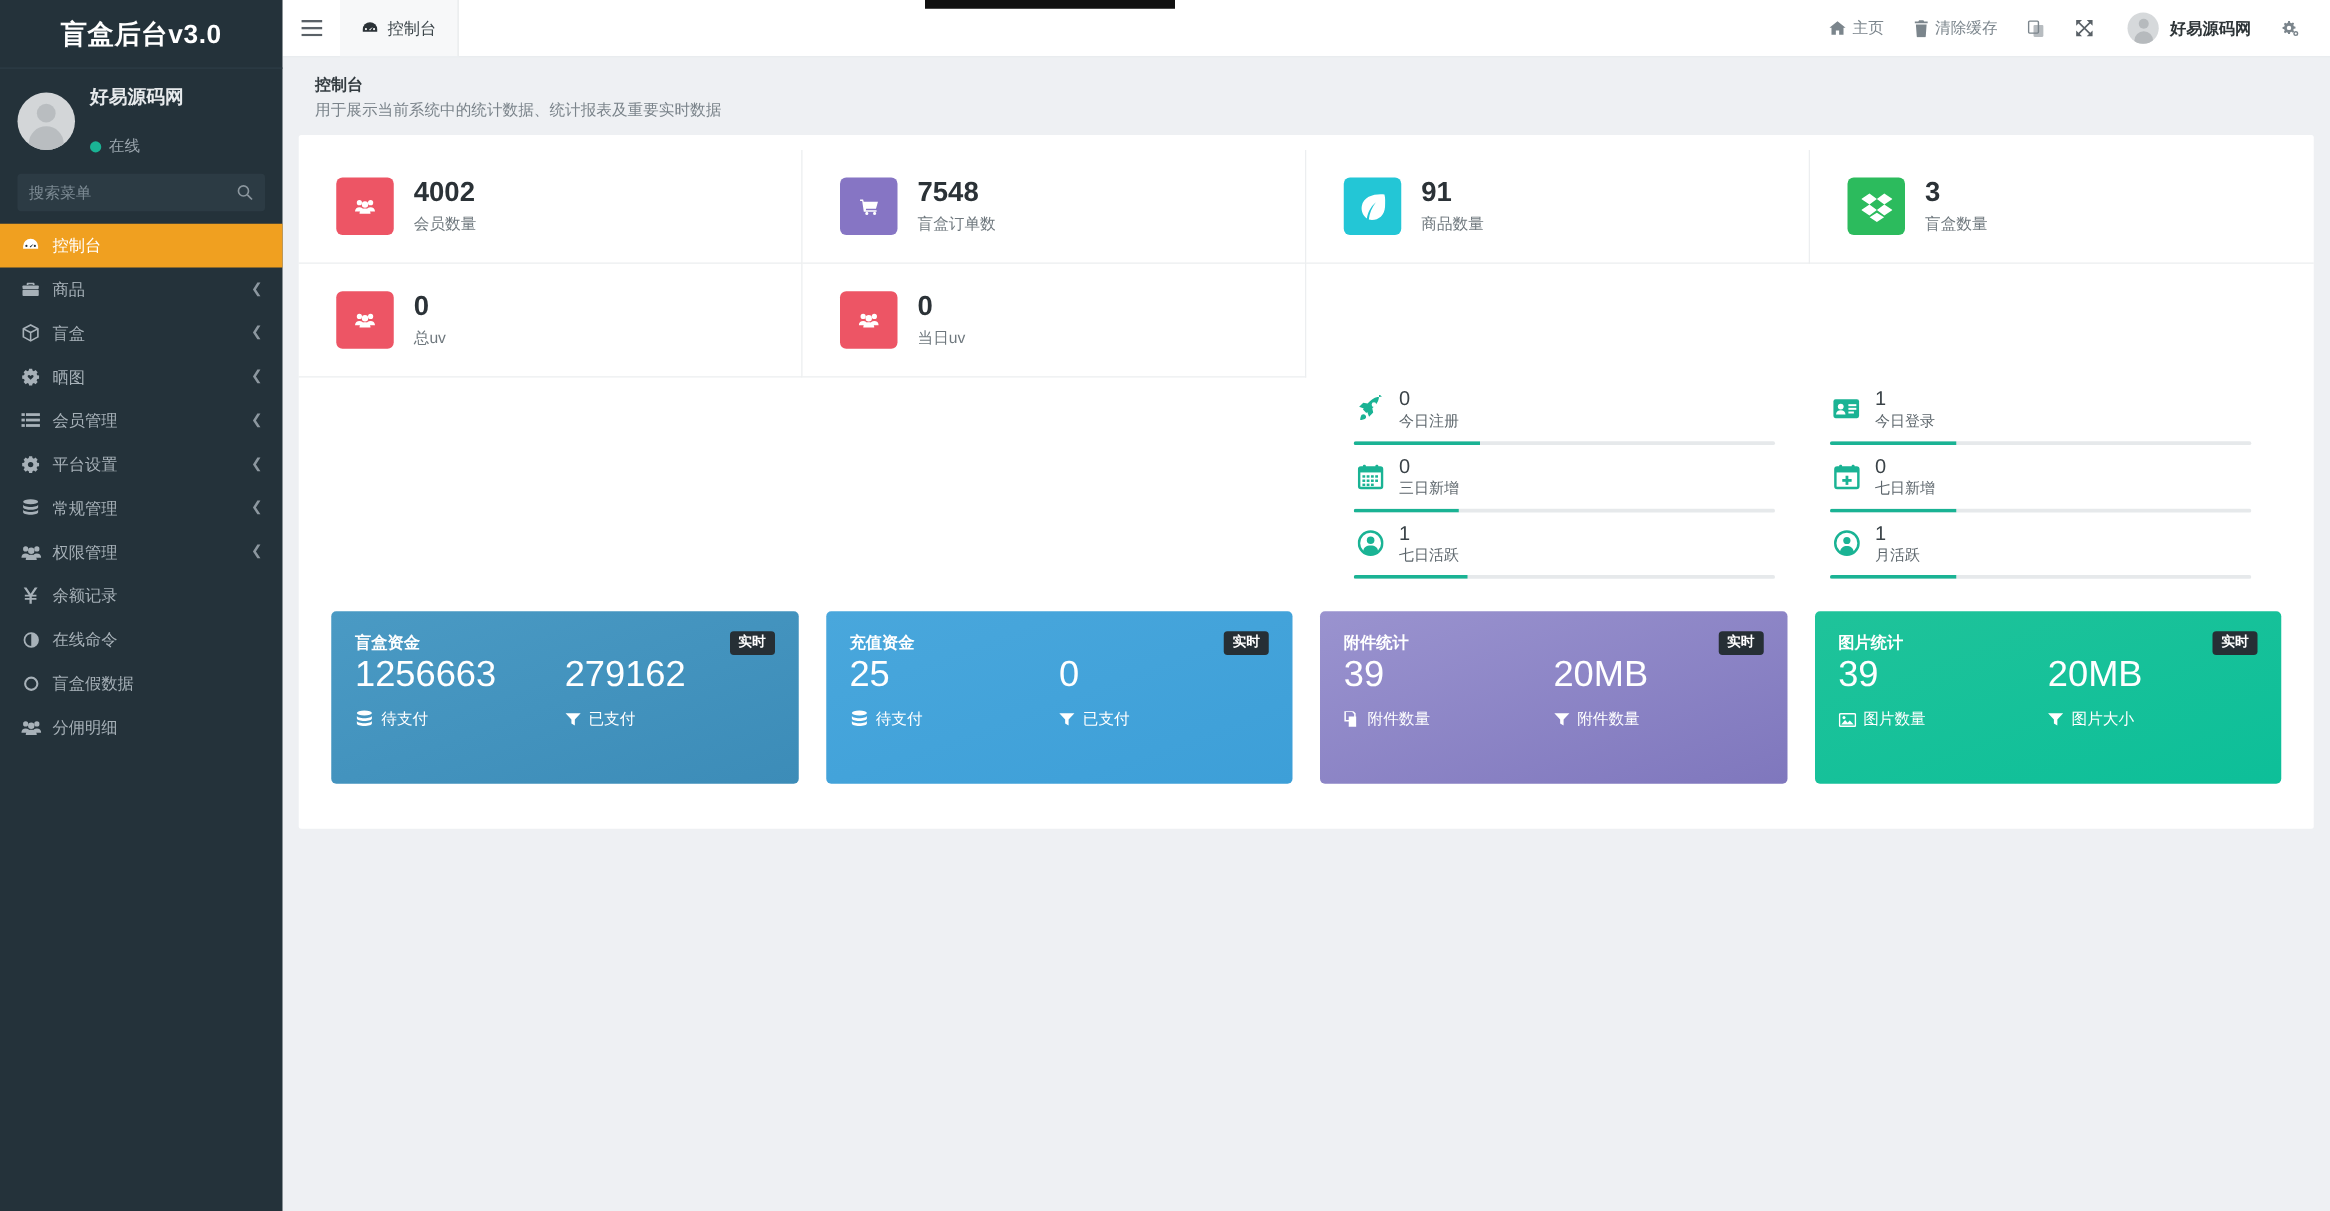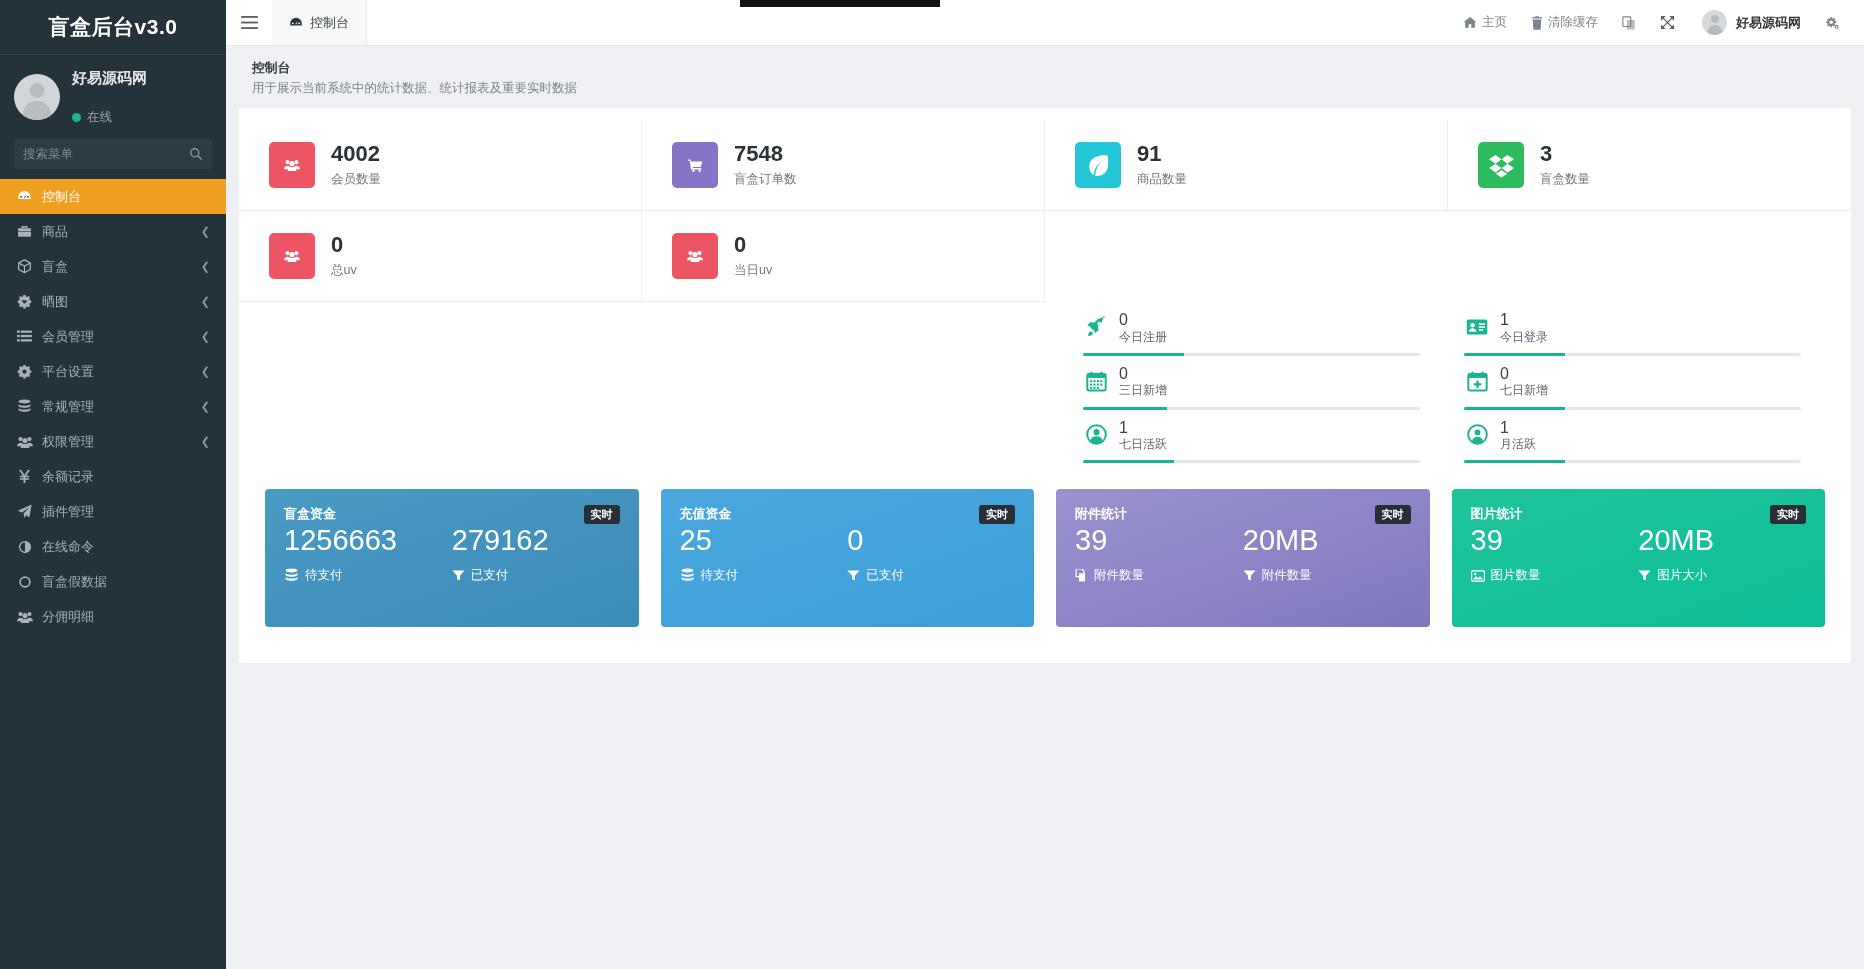--- a/index.html
+++ b/index.html
@@ -313,28 +313,20 @@
           <span class="mi-label">权限管理</span>
           <span class="mi-arrow">❮</span>
         </li>
         <li class="menu-item">
           <span class="mi-icon">
             <svg viewBox="0 0 14 16" width="13" height="15">
               <path d="M1 1h2.4L7 6.4 10.6 1H13L8.7 7.2H12v1.5H8V10h4v1.5H8V15H6v-3.5H2V10h4V8.7H2V7.2h3.3z"></path>
             </svg>
           </span>
           <span class="mi-label">余额记录</span>
-        </li>
-        <li class="menu-item">
-          <span class="mi-icon">
-            <svg viewBox="0 0 16 16" width="15" height="15">
-              <path d="M15.6.6L.7 7.2l4.6 1.9 8.4-6.2-6.6 7.1.5 5 2.3-2.9 3.3 2.2z"></path>
-            </svg>
-          </span>
-          <span class="mi-label">插件管理</span>
         </li>
         <li class="menu-item">
           <span class="mi-icon">
             <svg viewBox="0 0 16 16" width="14" height="14">
               <circle cx="8" cy="8" r="6.2" fill="none" stroke="currentColor" stroke-width="1.6"></circle>
               <path d="M8 1.8a6.2 6.2 0 0 1 0 12.4z"></path>
             </svg>
           </span>
           <span class="mi-label">在线命令</span>
         </li>

